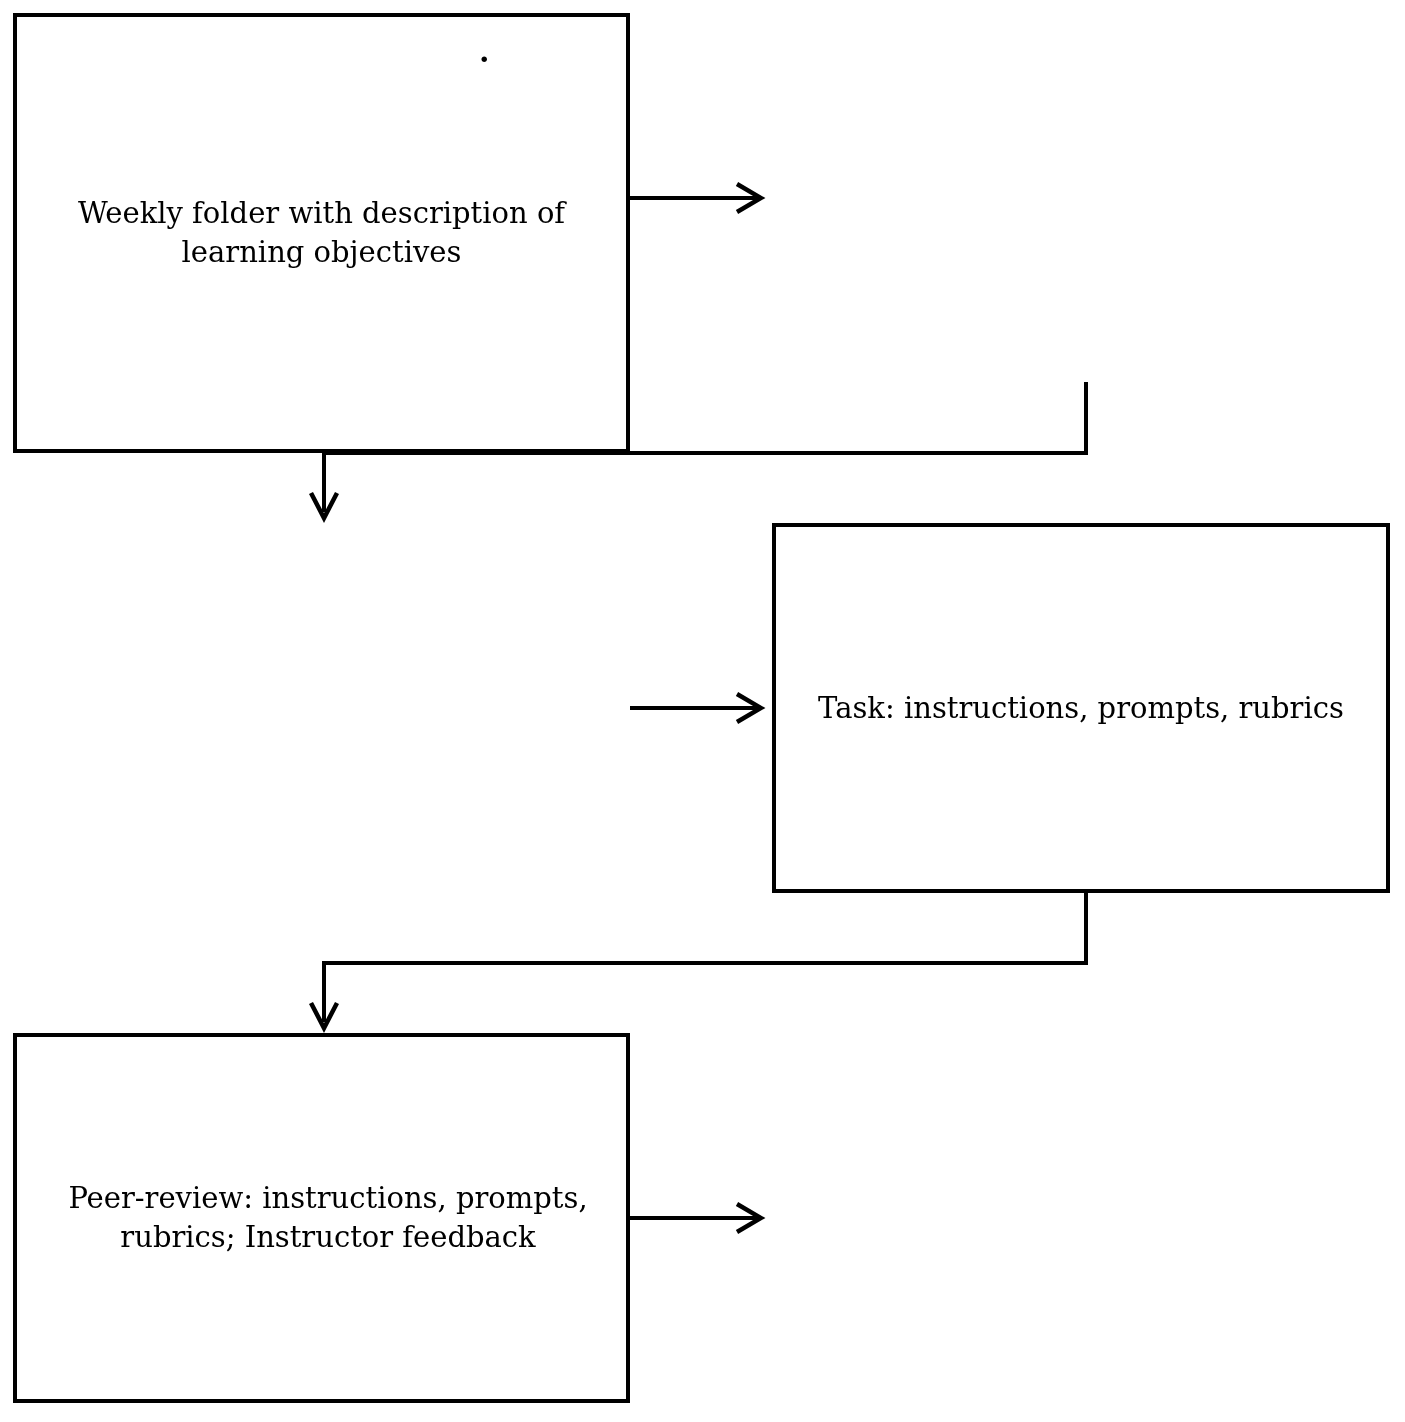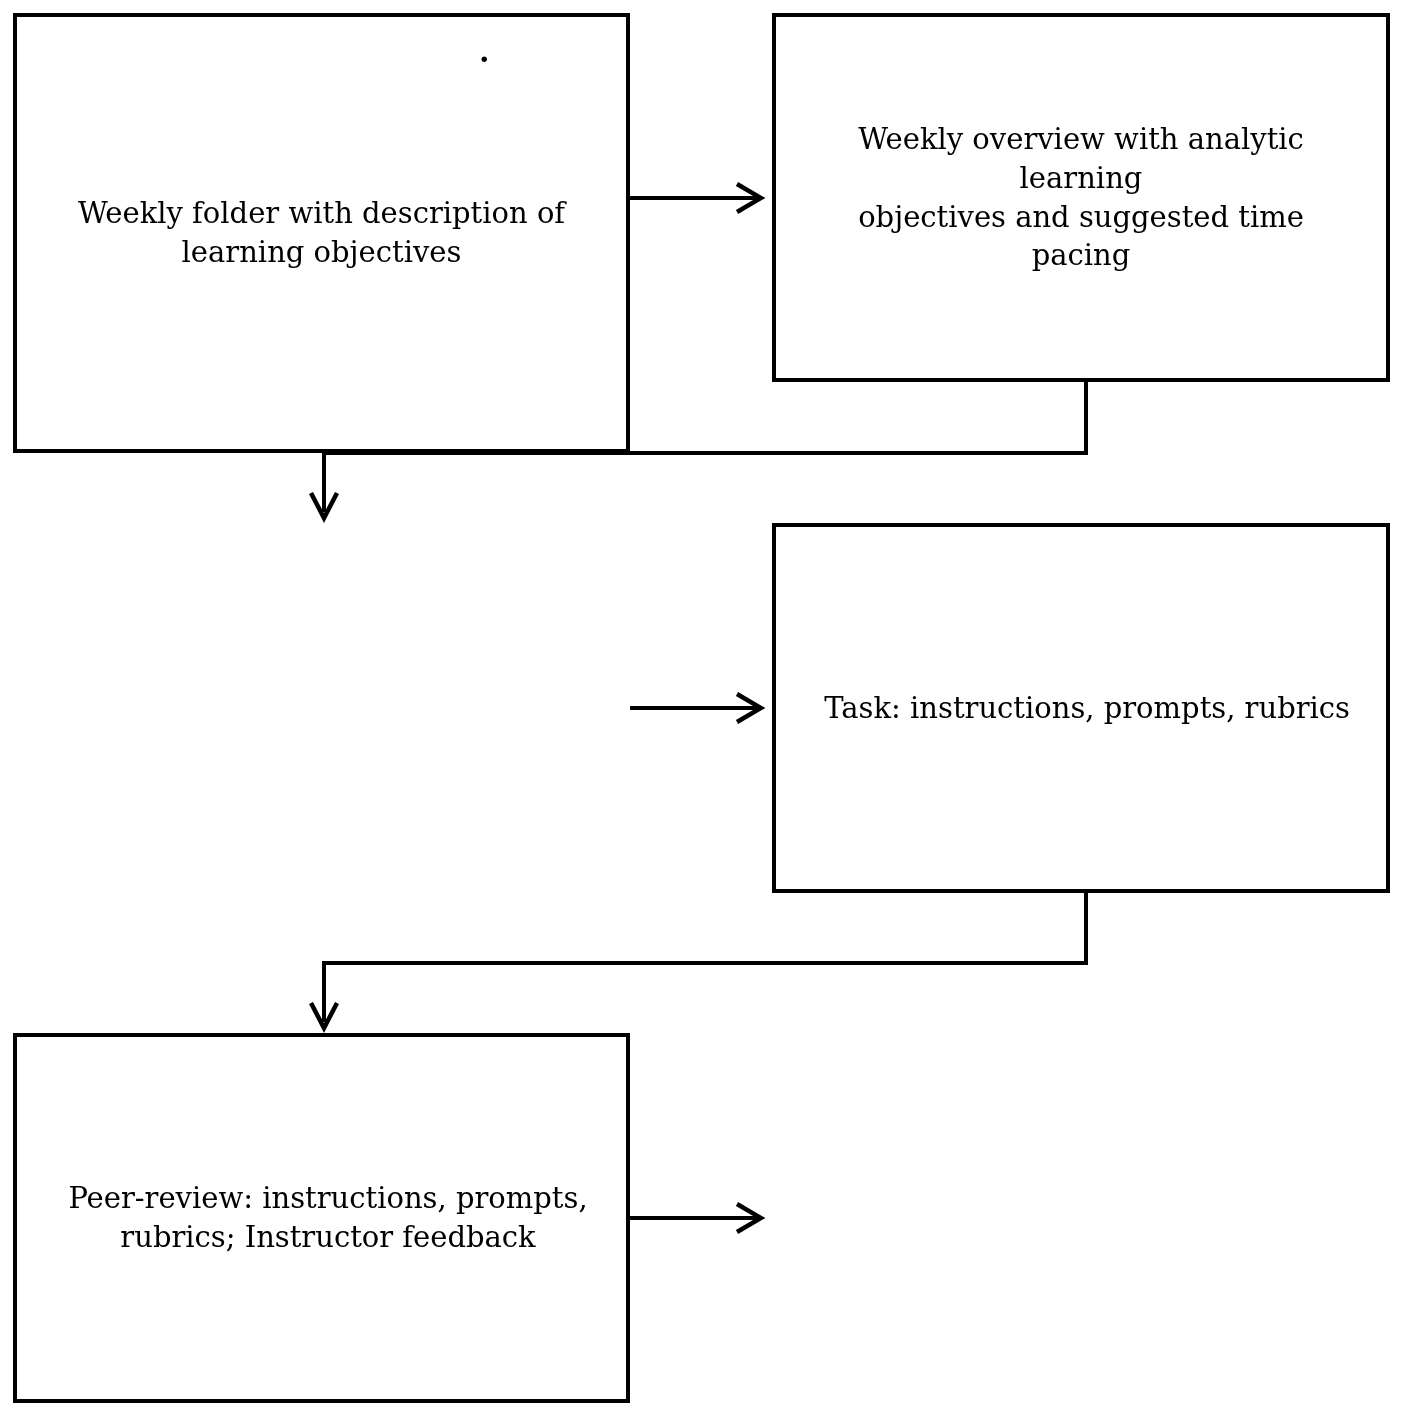--- a/index.html
+++ b/index.html
@@ -28,21 +28,21 @@
   }
   .node-text {
     white-space: pre-line;
     font-size: 29px;
     line-height: 1.34;
     padding: 0 36px;
   }
   #box-1 { left: 13px;  top: 13px;   width: 617px; height: 440px; }
   #box-2 { left: 772px; top: 13px;   width: 618px; height: 369px; }
   #box-3 { left: 13px;  top: 523px;  width: 617px; height: 370px; }
-  #box-4 { left: 772px; top: 523px;  width: 618px; height: 370px; justify-content: flex-end; }
+  #box-4 { left: 772px; top: 523px;  width: 618px; height: 370px; }
   #box-5 { left: 13px;  top: 1033px; width: 617px; height: 370px; padding-left: 13px; }
   #box-6 { left: 772px; top: 1033px; width: 618px; height: 370px; }
   svg.connectors {
     position: absolute;
     left: 0; top: 0;
     width: 1405px;
     height: 1422px;
     pointer-events: none;
   }
   svg.connectors * {
@@ -91,24 +91,20 @@
       <path class="line" d="M 630 1218 H 758"></path>
       <polyline class="head" points="737,1204 761,1218 737,1232"></polyline>
     </g>
   </svg>
 
   <div id="box-1" class="node">
     <span class="node-text">Weekly folder with description of
 learning objectives</span>
   </div>
 
-  <div id="box-2" class="node">
-    <span class="node-text">Weekly overview with analytic learning
-objectives and suggested time pacing</span>
-  </div>
 
 
   <div id="box-4" class="node">
     <span class="node-text">Task: instructions, prompts, rubrics</span>
   </div>
 
   <div id="box-5" class="node">
     <span class="node-text">Peer-review: instructions, prompts,
 rubrics; Instructor feedback</span>
   </div>

